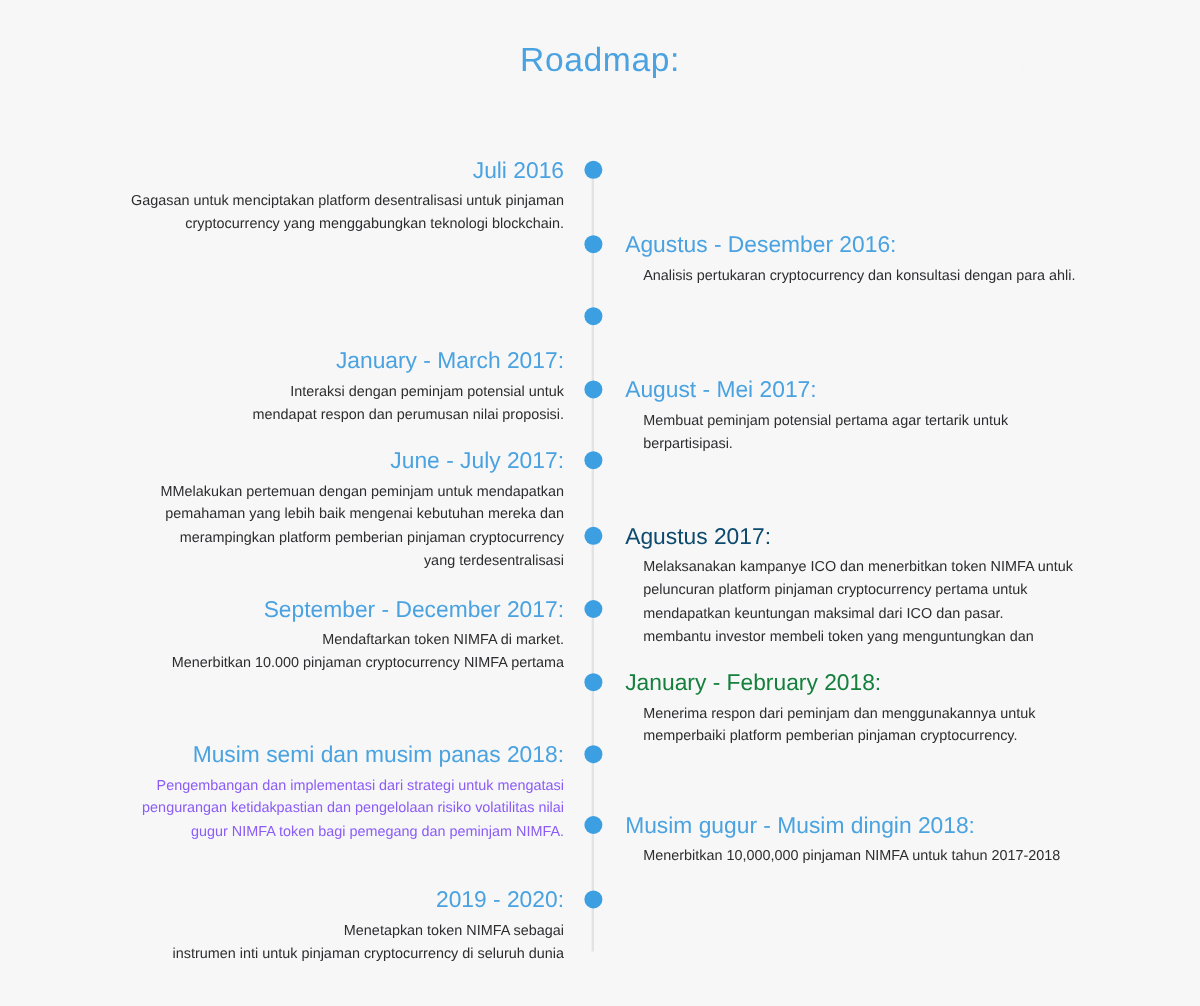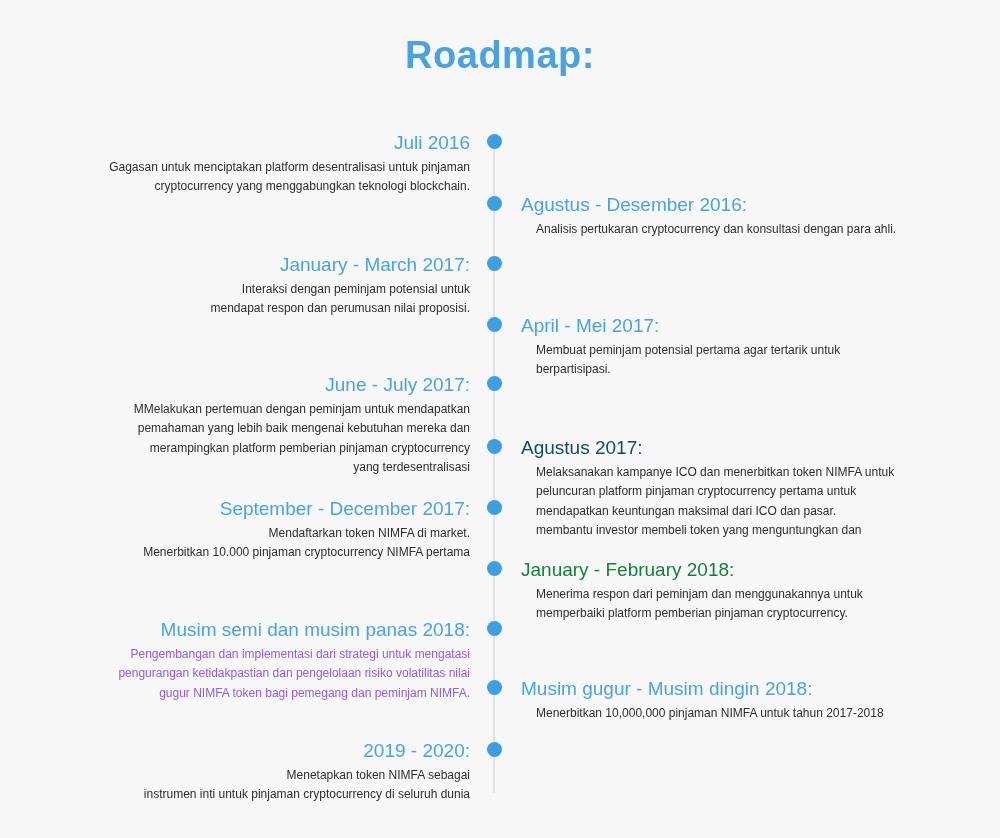--- a/index.html
+++ b/index.html
@@ -31,22 +31,22 @@
       radial-gradient(circle at 88% 14%, rgba(0,0,0,0.010) 0 1px, transparent 1px);
     background-size: 17px 17px, 23px 23px, 29px 29px, 31px 31px;
   }
 
   #page-title {
     position: absolute;
     left: 0;
     top: 34px;
     width: 1000px;
     text-align: center;
-    font-size: 38px;
-    font-weight: bold;
+    font-size: 28px;
+    font-weight: normal;
     letter-spacing: 0.5px;
     color: #4aa3e0;
   }
 
   
   #timeline-axis {
     position: absolute;
     left: 493px;
     top: 141px;
     width: 2px;
@@ -118,29 +118,29 @@
     </div>
     <div class="timeline-dot" style="top: 196px; background: rgb(59, 159, 226);"></div>
     <div class="entry right" style="top: 192px;">
       <div class="entry-date" style="color: rgb(74, 163, 224);">Agustus - Desember 2016:</div>
       <div class="entry-body" style="color: rgb(45, 45, 47);">
         <span class="line">Analisis pertukaran cryptocurrency dan konsultasi dengan para ahli.</span>
       </div>
     </div>
     <div class="timeline-dot" style="top: 256px; background: rgb(59, 159, 226);"></div>
     <div class="entry left" style="top: 252px;">
-      <div class="entry-date" style="color: rgb(74, 163, 224);">January - March 2017:</div>
+      <div class="entry-date" style="color: rgb(74, 163, 224); margin-top: 37px;">January - March 2017:</div>
       <div class="entry-body" style="color: rgb(45, 45, 47);">
         <span class="line">Interaksi dengan peminjam potensial untuk</span>
         <span class="line">mendapat respon dan perumusan nilai proposisi.</span>
       </div>
     </div>
     <div class="timeline-dot" style="top: 317px; background: rgb(59, 159, 226);"></div>
     <div class="entry right" style="top: 313px;">
-      <div class="entry-date" style="color: rgb(74, 163, 224);">April - Mei 2017:</div>
+      <div class="entry-date" style="color: rgb(74, 163, 224);">August - Mei 2017:</div>
       <div class="entry-body" style="color: rgb(45, 45, 47);">
         <span class="line">Membuat peminjam potensial pertama agar tertarik untuk</span>
         <span class="line">berpartisipasi.</span>
       </div>
     </div>
     <div class="timeline-dot" style="top: 376px; background: rgb(59, 159, 226);"></div>
     <div class="entry left" style="top: 372px;">
       <div class="entry-date" style="color: rgb(74, 163, 224);">June - July 2017:</div>
       <div class="entry-body" style="color: rgb(45, 45, 47);">
         <span class="line">MMelakukan pertemuan dengan peminjam untuk mendapatkan</span>

